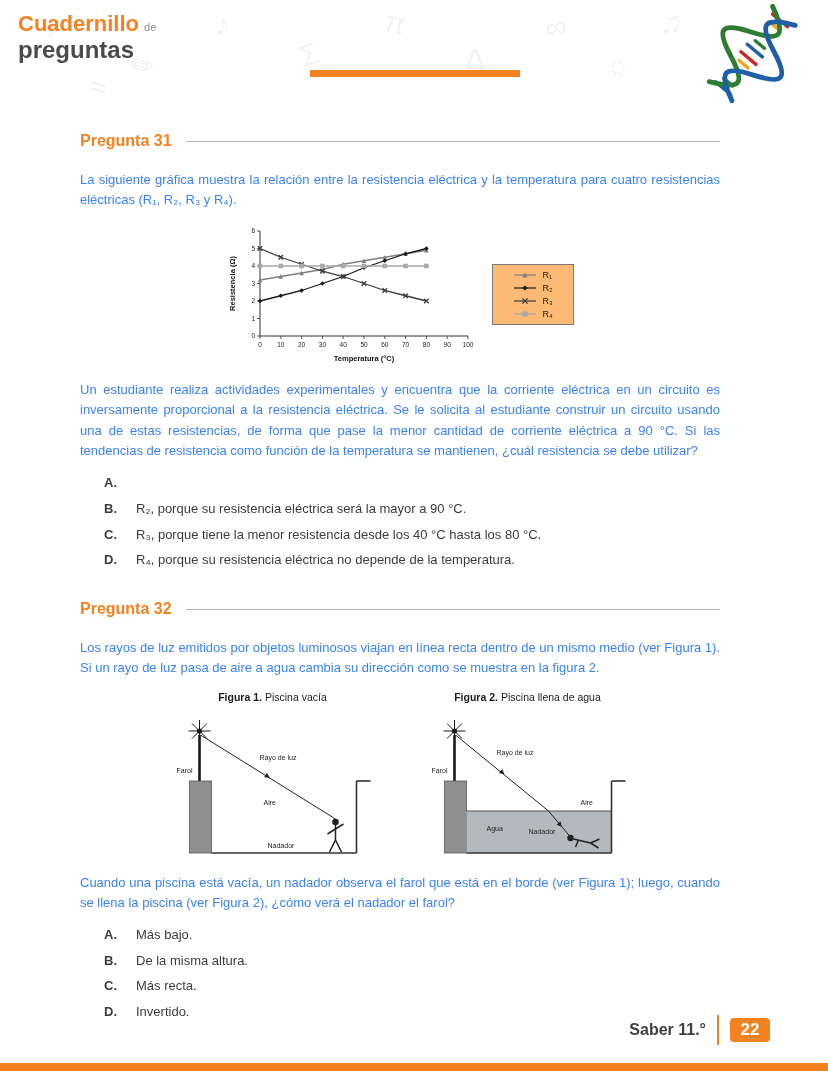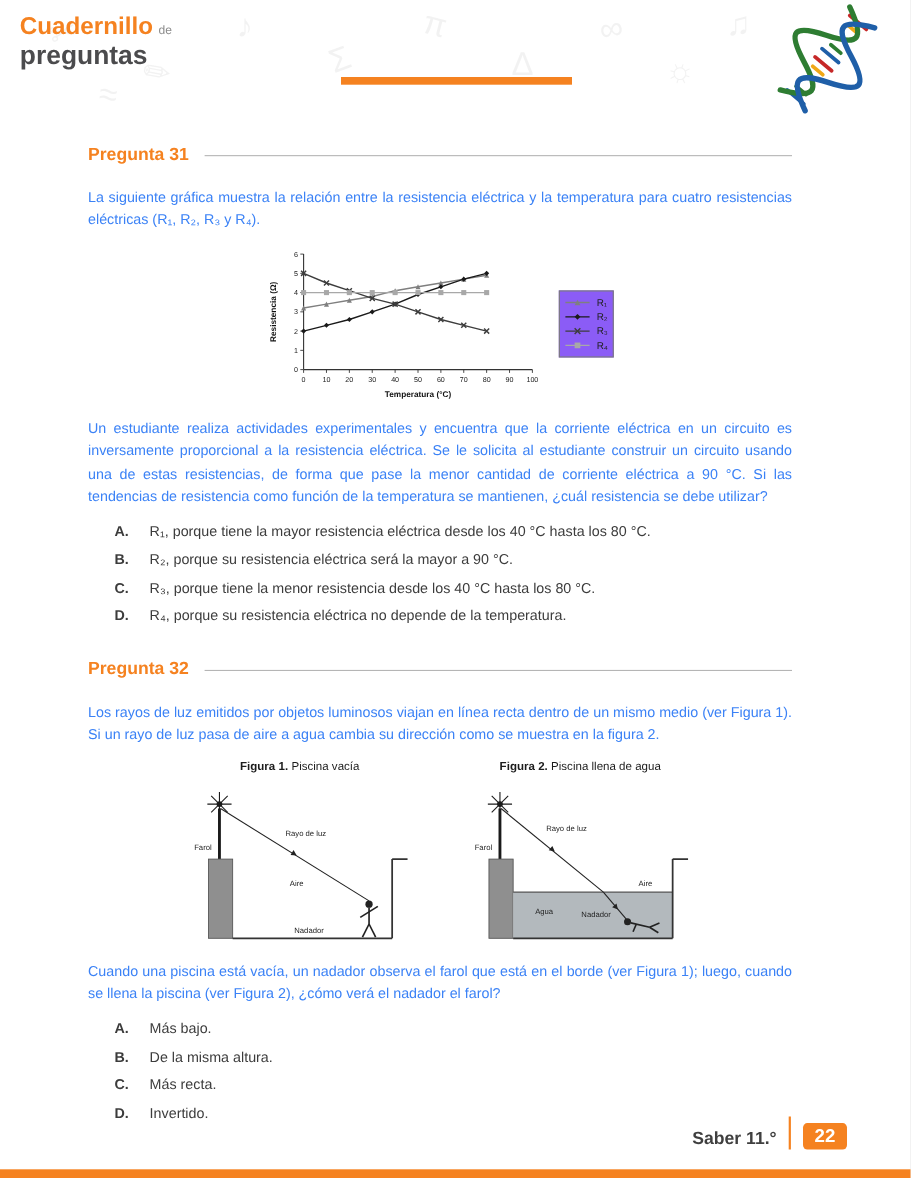--- a/index.html
+++ b/index.html
@@ -24,34 +24,34 @@
   .q-title{color:var(--accent);font-weight:bold;font-size:16px;white-space:nowrap}
   .q-rule{flex:1;height:1px;background:#b5b5b5}
   p.body-text{font-size:13px;color:#3b82f6;line-height:1.55;text-align:justify}
   .options{margin:13px 0 0 24px;font-size:13px;color:#3c3c3c}
   .option{display:flex;margin-bottom:7px;line-height:1.45}
   .option .letter{font-weight:bold;width:32px;flex:0 0 32px}
 
   
   .chart-wrap{display:flex;justify-content:center;align-items:center;gap:16px;margin:14px 0 16px}
   svg text{font-family:"Liberation Sans",sans-serif}
-  .legend{border:1px solid #7a7a7a;padding:5px 4px;display:flex;flex-direction:column;gap:3px;background:#8b5cf6}
+  .legend{border:1px solid #7a7a7a;padding:5px 20px;display:flex;flex-direction:column;gap:3px;background:#fdba74}
   .legend-entry{display:flex;align-items:center;gap:5px;font-size:9px;color:#222}
 
   
   .figures-row{display:flex;justify-content:center;gap:55px;margin:12px 0 16px}
   .figure-block{width:200px}
   .fig-caption{font-size:10.5px;color:#1c1c1c;text-align:center;margin-bottom:4px}
   .fig-caption .cap-label{font-weight:bold;margin-right:3px}
   .fig-svg{display:block;width:200px;height:150px}
 
   .section-gap{margin-top:30px}
 
   
-  .footer-row{position:absolute;right:58px;bottom:26px;display:flex;align-items:flex-end;gap:11px}
+  .footer-row{position:absolute;right:58px;bottom:26px;display:flex;align-items:center;gap:11px}
   .brand{font-weight:bold;font-size:16px;color:#3f3f3f}
   .footer-divider{width:2px;height:30px;background:var(--accent)}
   .page-badge{background:var(--accent);color:#fff;font-weight:bold;font-size:17px;width:40px;height:24px;border-radius:4px;display:flex;align-items:center;justify-content:center}
   .bottom-bar{position:absolute;left:0;right:0;bottom:0;height:8px;background:var(--accent)}
 </style>
 </head>
 <body>
 
 <div class="page">
 
@@ -217,21 +217,20 @@
               <span>R₄</span>
             </div>
           </div>
       </figure>
 
       <p class="body-text">Un estudiante realiza actividades experimentales y encuentra que la corriente eléctrica en un circuito es inversamente proporcional a la resistencia eléctrica. Se le solicita al estudiante construir un circuito usando una de estas resistencias, de forma que pase la menor cantidad de corriente eléctrica a 90 °C. Si las tendencias de resistencia como función de la temperatura se mantienen, ¿cuál resistencia se debe utilizar?</p>
 
       <div class="options">
         <div class="option">
           <span class="letter">A.</span>
-          <span>R₁, porque tiene la mayor resistencia eléctrica desde los 40 °C hasta los 80 °C.</span>
         </div>
         <div class="option">
           <span class="letter">B.</span>
           <span>R₂, porque su resistencia eléctrica será la mayor a 90 °C.</span>
         </div>
         <div class="option">
           <span class="letter">C.</span>
           <span>R₃, porque tiene la menor resistencia desde los 40 °C hasta los 80 °C.</span>
         </div>
         <div class="option">

